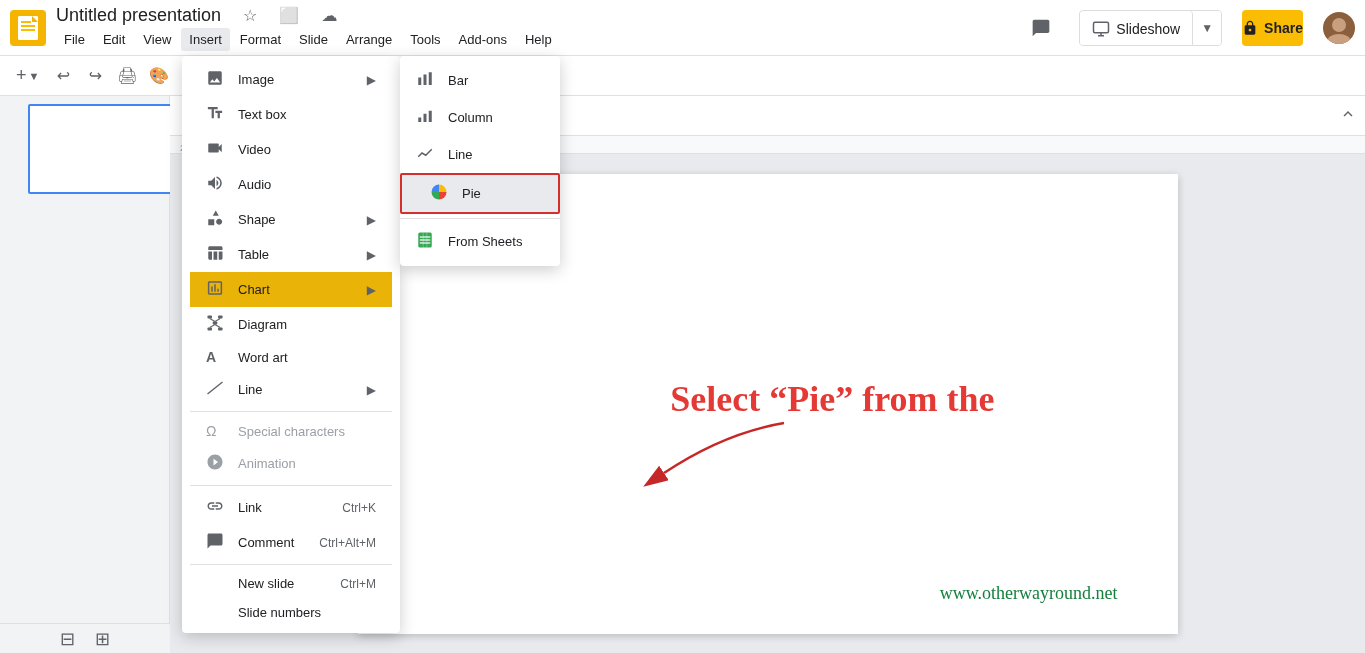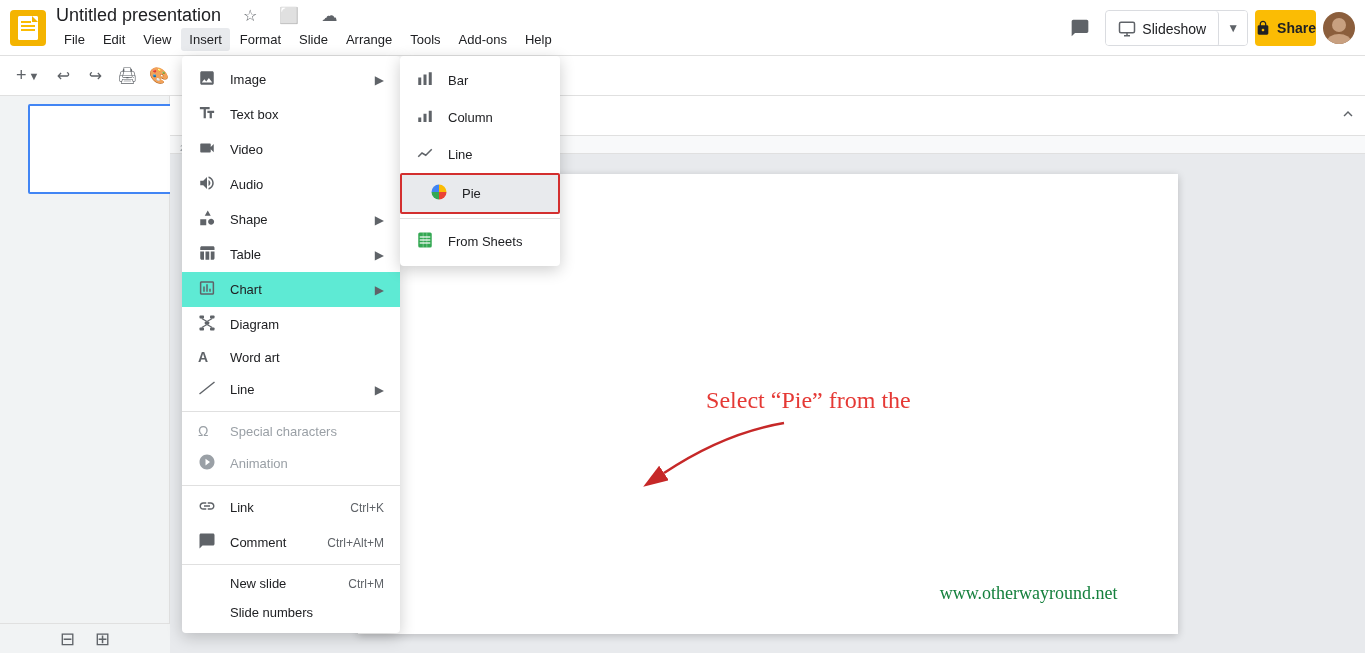--- a/index.html
+++ b/index.html
@@ -90,40 +90,40 @@
     #ruler { height: 18px; background: #f8f9fa; border-bottom: 1px solid #e0e0e0; display: flex; align-items: center; overflow: hidden; }
     .ruler-marks { display: flex; align-items: flex-end; height: 100%; padding-left: 10px; }
     .ruler-mark { font-size: 9px; color: #9aa0a6; min-width: 30px; text-align: left; }
     #slide-canvas { flex: 1; display: flex; align-items: center; justify-content: center; }
     #slide-content {
       width: 820px; height: 460px; background: #fff; box-shadow: 0 2px 8px rgba(0,0,0,0.2);
       position: relative; overflow: hidden;
     }
     #slide-annotation {
       position: absolute; top: 50%; left: 50%; transform: translate(-30%, -60%);
-      font-family: 'Comic Sans MS', cursive; color: #e53935; font-size: 24px;
-      font-weight: normal; line-height: 1.4; white-space: nowrap;
+      font-family: 'Comic Sans MS', cursive; color: #e53935; font-size: 36px;
+      font-weight: bold; line-height: 1.4; white-space: nowrap;
     }
     #slide-url {
       position: absolute; bottom: 30px; right: 60px;
       font-family: 'Comic Sans MS', cursive; color: #15803d; font-size: 18px;
     }
 
     
     #insert-menu {
       position: absolute; top: 56px; left: 182px;
       background: #fff; border-radius: 4px;
       box-shadow: 0 4px 16px rgba(0,0,0,0.2);
-      width: 218px; z-index: 100; padding: 6px 0;
+      width: 218px; z-index: 100; padding: 6px 8px;
     }
     .menu-row {
       display: flex; align-items: center; padding: 7px 16px; cursor: pointer;
       color: #202124; font-size: 13px; position: relative;
     }
-    .menu-row.highlighted { background: #5eead4; }
+    .menu-row.highlighted { background: #eab308; }
     .menu-row .mi-icon { width: 22px; margin-right: 10px; color: #5f6368; font-size: 15px; flex-shrink: 0; }
     .menu-row .mi-label { flex: 1; }
     .menu-row .mi-arrow { color: #5f6368; font-size: 12px; }
     .menu-row .mi-shortcut { color: #5f6368; font-size: 12px; margin-left: auto; }
     .menu-divider { height: 1px; background: #e0e0e0; margin: 4px 0; }
     .menu-row.disabled { color: #9aa0a6; cursor: default; }
     .menu-row.disabled .mi-icon { color: #9aa0a6; }
 
     
     #chart-submenu {
@@ -168,21 +168,21 @@
       <span class="menu-item">View</span>
       <span class="menu-item active">Insert</span>
       <span class="menu-item">Format</span>
       <span class="menu-item">Slide</span>
       <span class="menu-item">Arrange</span>
       <span class="menu-item">Tools</span>
       <span class="menu-item">Add-ons</span>
       <span class="menu-item">Help</span>
     </div>
   </div>
-  <div id="top-right" style="display:flex;align-items:center;gap:7px;margin-left:auto;">
+  <div id="top-right" style="display:flex;align-items:center;gap:20px;margin-left:auto;">
     <button class="icon-btn" title="Comments">
       <svg width="20" height="20" viewBox="0 0 24 24" fill="#5f6368">
           <path d="M20 2H4c-1.1 0-2 .9-2 2v18l4-4h14c1.1 0 2-.9 2-2V4c0-1.1-.9-2-2-2z"></path>
         </svg>
     </button>
     <div style="display:flex;border:1px solid #dadce0;border-radius:4px;overflow:hidden;height:36px;">
       <button id="slideshow-btn" style="display:flex;align-items:center;gap:6px;background:#fff;border:none;border-right:1px solid #dadce0;padding:0 12px;cursor:pointer;font-size:14px;">
         <svg width="18" height="18" viewBox="0 0 24 24" fill="#5f6368">
             <rect x="2" y="3" width="20" height="14" rx="2" stroke="#5f6368" stroke-width="2" fill="none"></rect>
             <path d="M8 21h8M12 17v4" stroke="#5f6368" stroke-width="2"></path>

